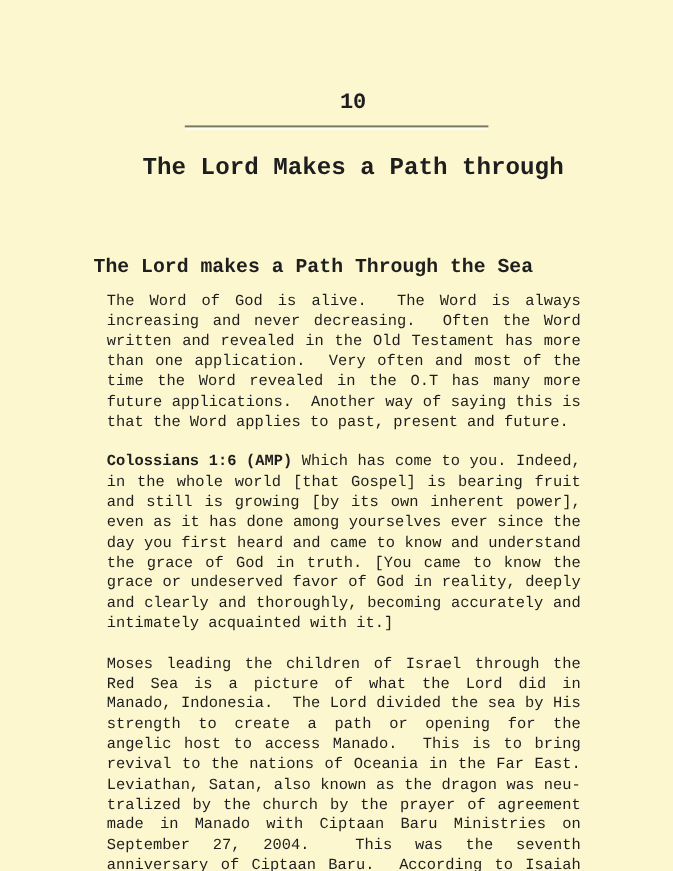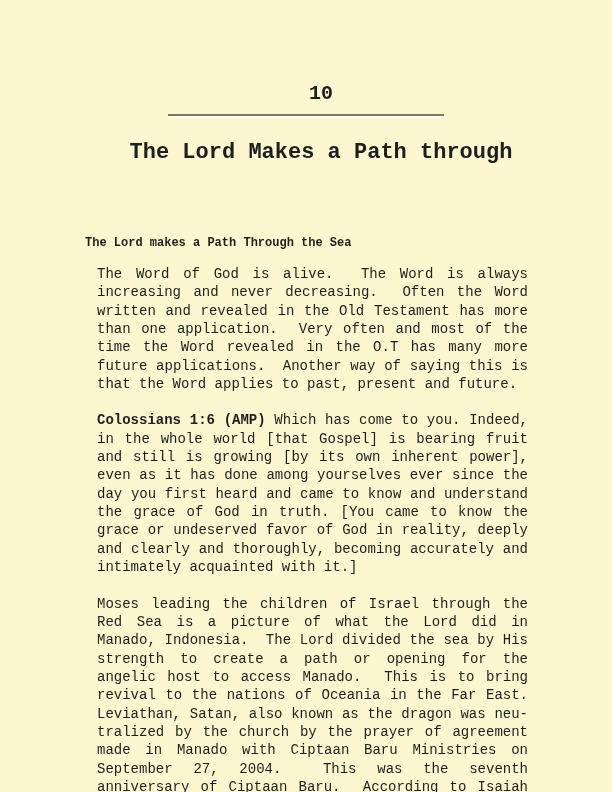--- a/index.html
+++ b/index.html
@@ -54,21 +54,21 @@
   }
   .chapter-title .title-line {
     display: block;
   }
   .section-heading {
     position: absolute;
     top: 233px;
     left: 85px;
     width: 443px;
     margin: 0;
-    font-size: 12px;
+    font-size: 18px;
     font-weight: bold;
     line-height: 20px;
   }
   .body-copy {
     position: absolute;
     top: 265px;
     left: 85px;
     width: 443px;
     font-size: 14px;
     line-height: 18.35px;

